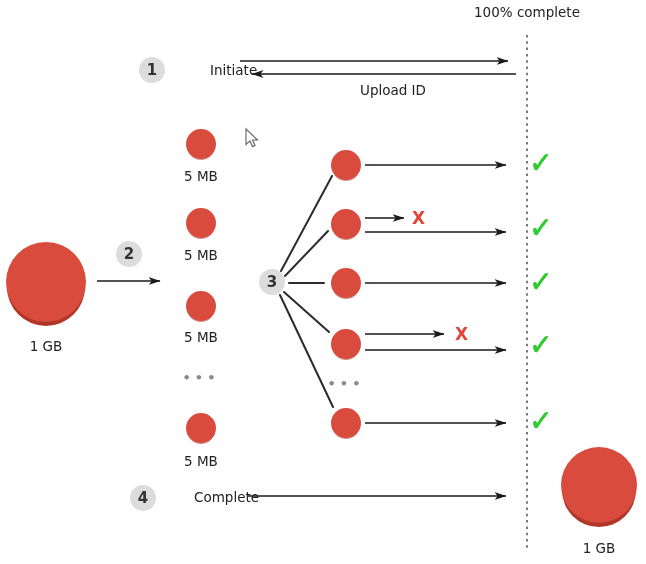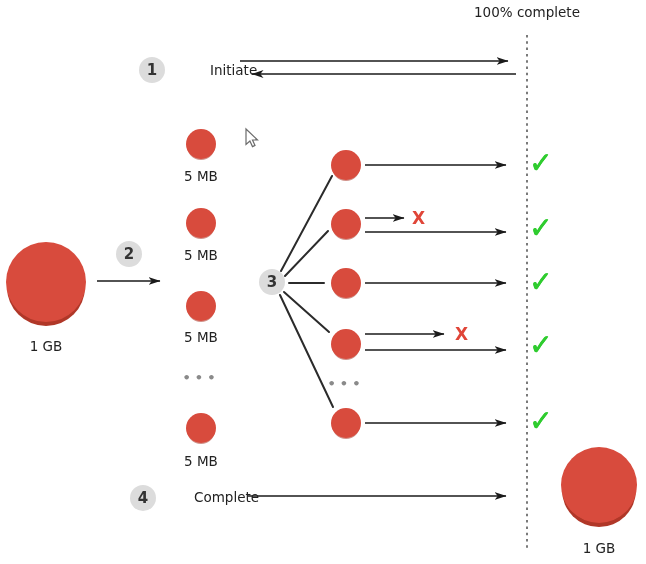--- a/index.html
+++ b/index.html
@@ -80,20 +80,21 @@
 
     <g transform="translate(245,129)">
       <path class="cursor-shape" d="M1,0 L1,15.5 L4.9,12 L7.5,17.6 L10,16.4 L7.5,11 L12.5,10.9 Z"></path>
     </g>
   </svg>
 
   <div class="abs label center" style="left:447px;top:4px;width:160px;">100% complete</div>
 
   <div class="badge" style="left:139px;top:57px;">1</div>
   <div class="abs label" style="left:178px;top:62px;margin-left:32px;">Initiate</div>
+  <div class="abs label center" style="left:343px;top:82px;width:100px;">Upload ID</div>
 
   <div class="blob big" style="left:6px;top:242px;width:80px;height:80px;"></div>
   <div class="abs label center" style="left:6px;top:338px;width:80px;">1 GB</div>
 
   <div class="badge" style="left:116px;top:241px;">2</div>
 
   <div class="blob small" style="left:186px;top:129px;"></div>
   <div class="abs label center" style="left:171px;top:168px;width:60px;">5 MB</div>
 
   <div class="blob small" style="left:186px;top:208px;"></div>

